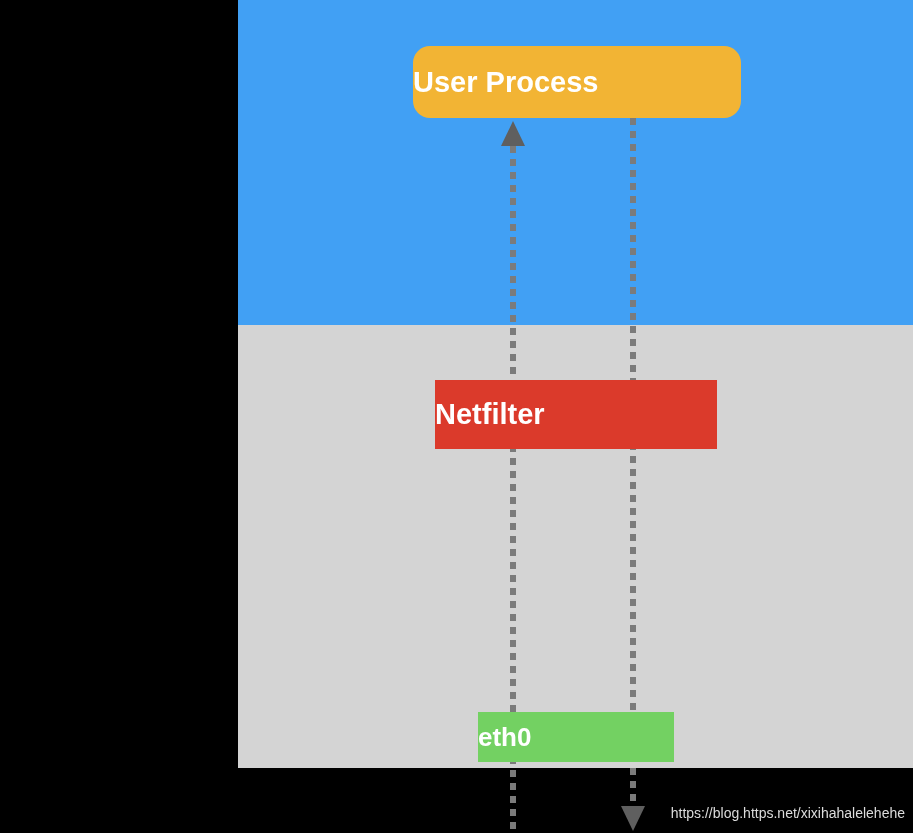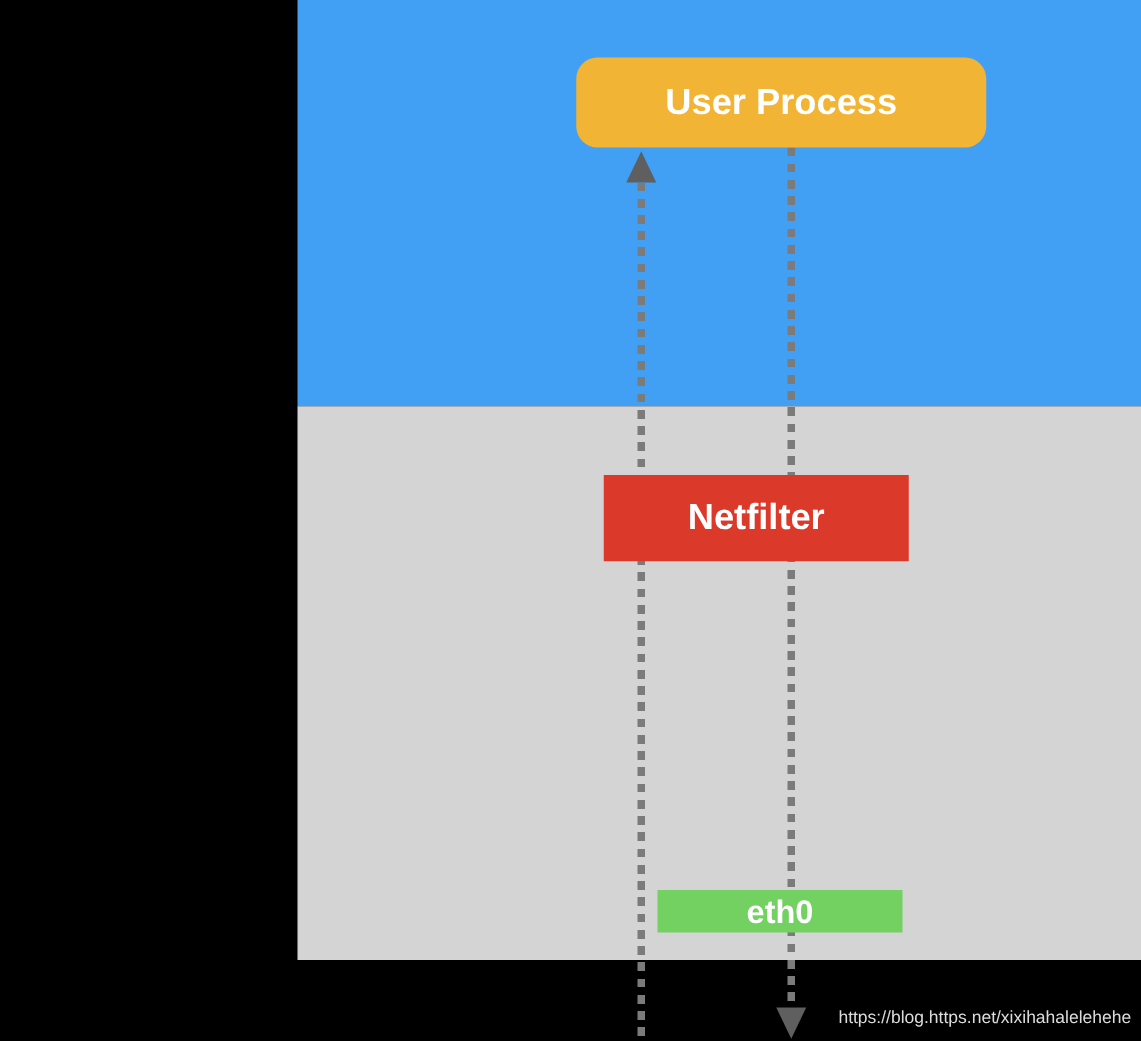--- a/index.html
+++ b/index.html
@@ -42,37 +42,36 @@
     border-left: 12px solid transparent;
     border-right: 12px solid transparent;
     border-top: 25px solid #5f5f5f;
     z-index: 2;
   }
   #arrow-to-user { left: 501px; top: 121px; }
   #arrow-to-wire { left: 621px; top: 806px; }
 
   
   .node {
-    display: flex; align-items: center; justify-content: center;
+    display: flex; align-items: center; justify-content: flex-start;
     color: #ffffff; font-weight: bold;
     z-index: 3;
-    margin-left: 48px;
   }
   #user-process {
     left: 413px; top: 46px; width: 328px; height: 72px;
     background: #F2B434; border-radius: 17px;
     font-size: 29px;
   }
   #netfilter {
-    left: 435px; top: 380px; width: 244px; height: 69px;
+    left: 435px; top: 380px; width: 282px; height: 69px;
     background: #DB3A2B;
     font-size: 29px;
   }
   #eth0 {
-    left: 478px; top: 712px; width: 196px; height: 34px;
+    left: 478px; top: 712px; width: 196px; height: 50px;
     background: #73D162;
     font-size: 26px;
   }
 
   
   #watermark {
     right: 8px; top: 805px;
     color: #dcdcdc;
     font-size: 14px;
     z-index: 4;

